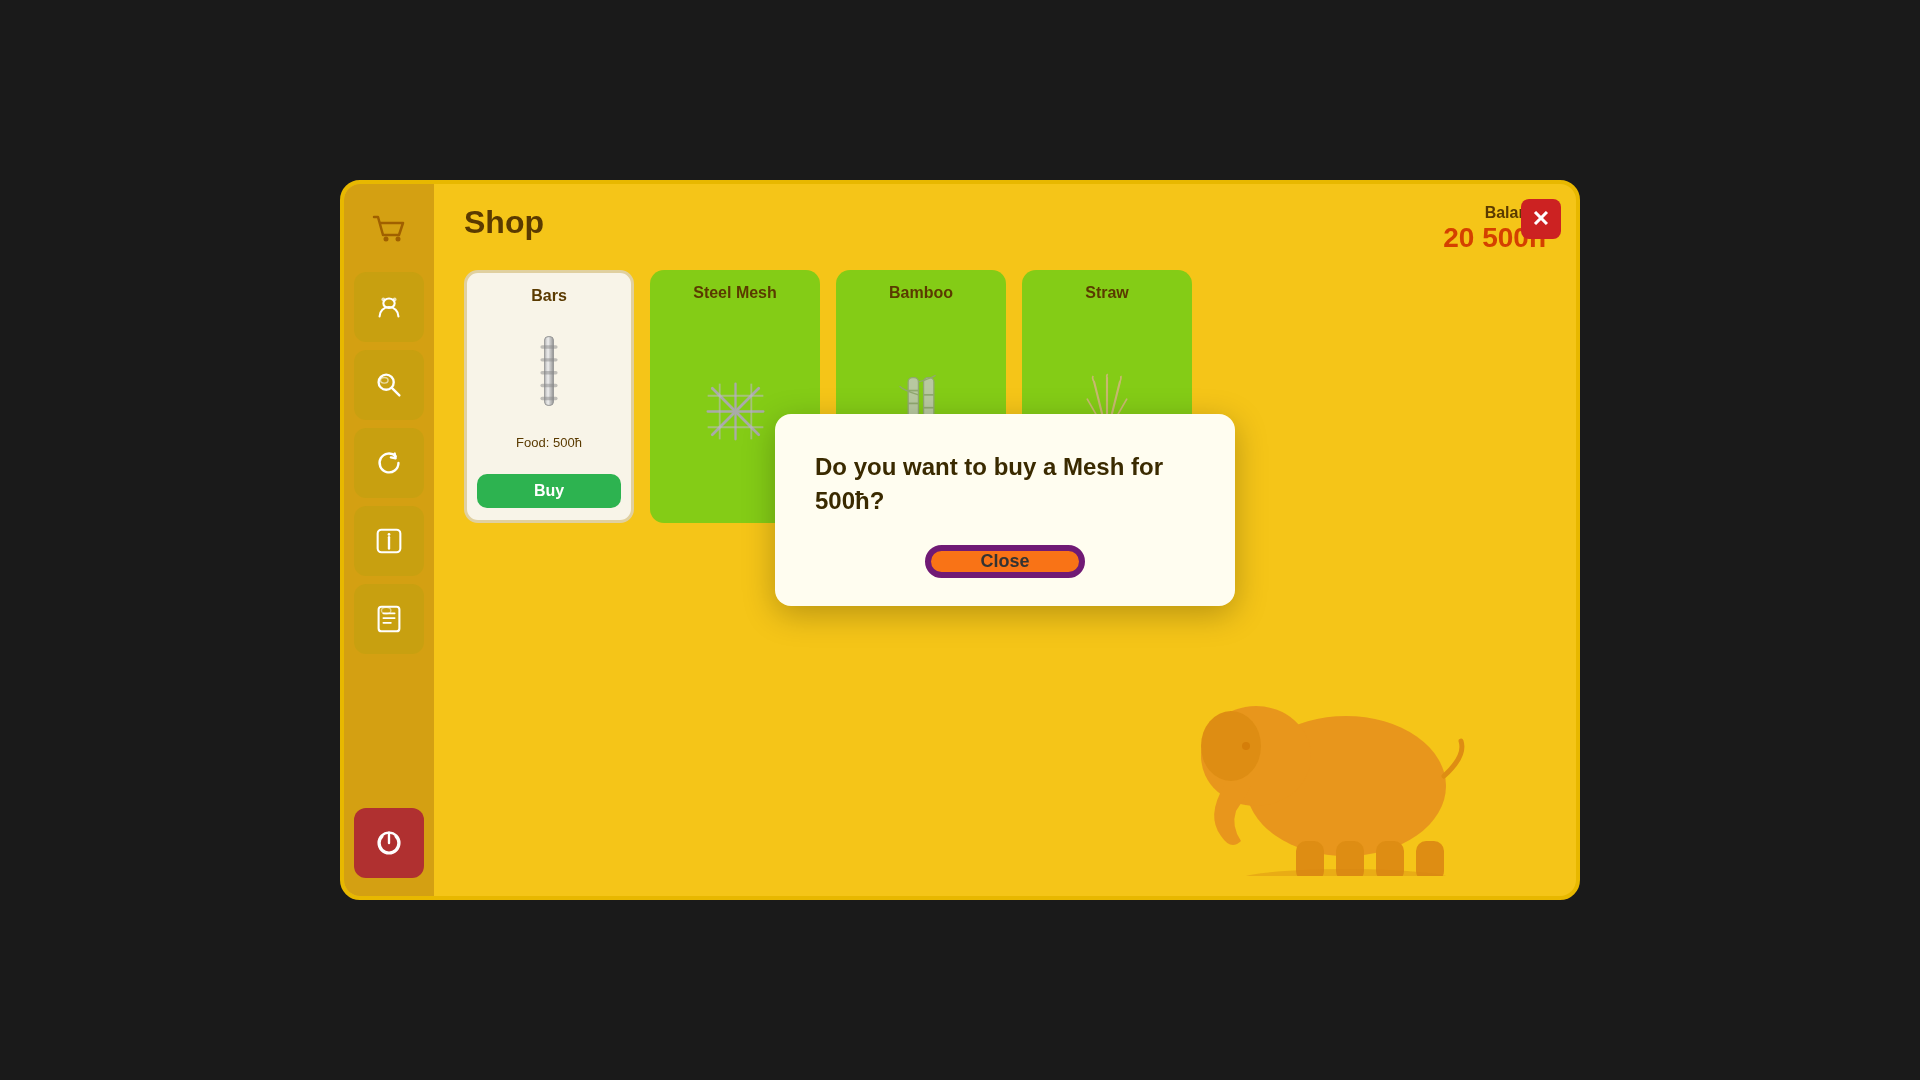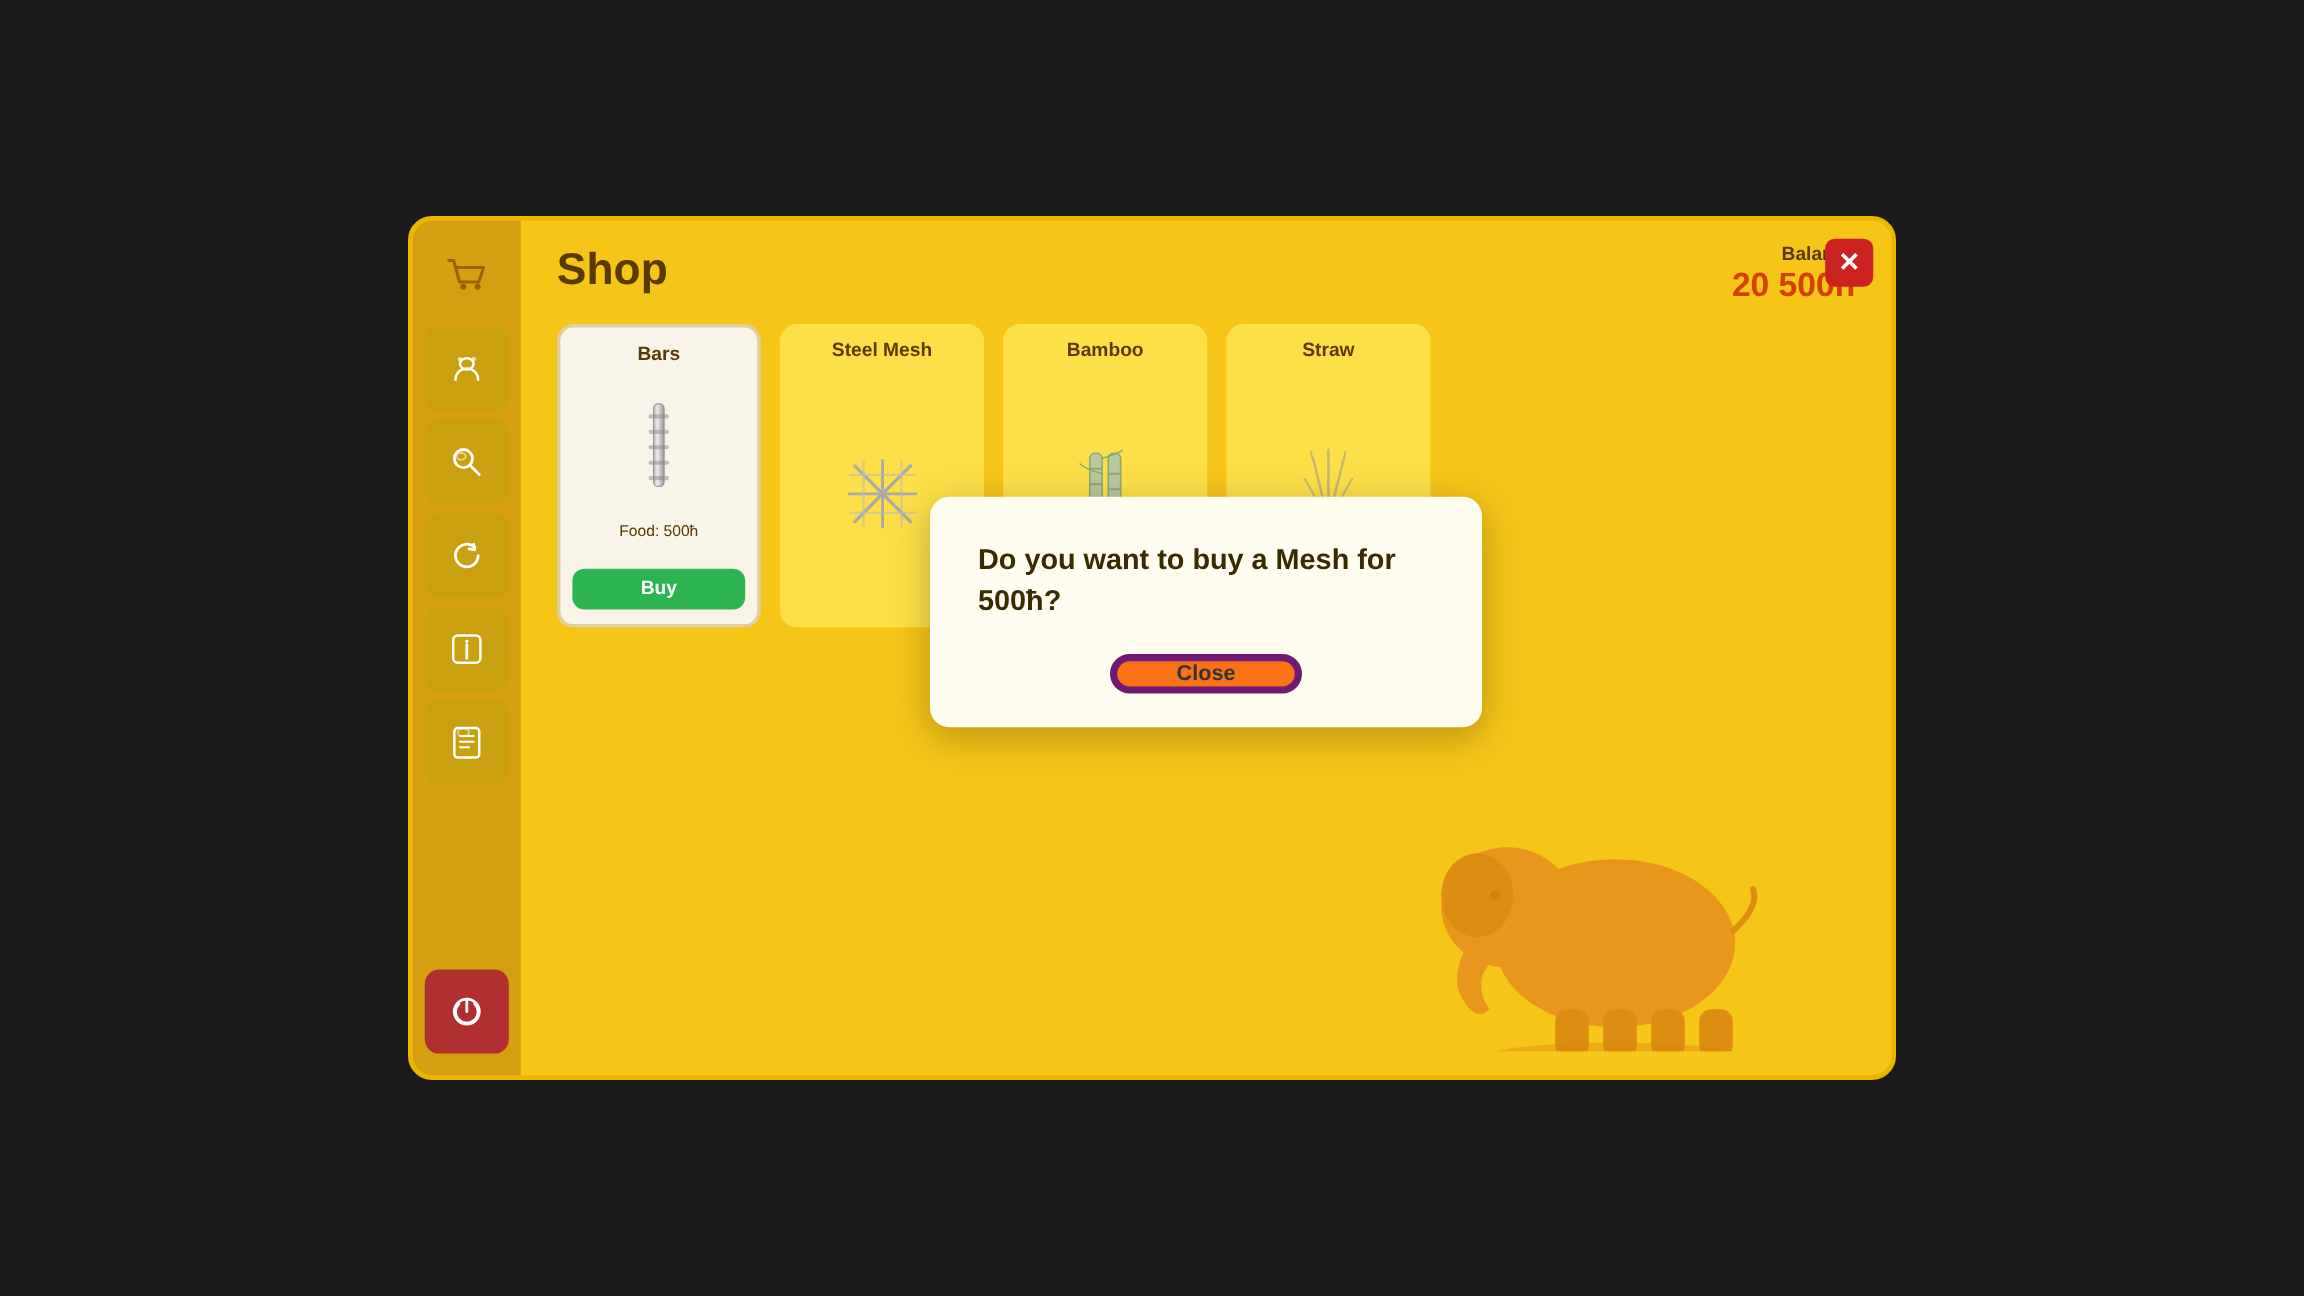--- a/index.html
+++ b/index.html
@@ -90,21 +90,21 @@
 
     
     .shop-header {
       display: flex;
       justify-content: space-between;
       align-items: flex-start;
       margin-bottom: 16px;
     }
 
     .shop-title {
-      font-size: 37px;
+      font-size: 32px;
       font-weight: bold;
       color: #5a3a00;
     }
 
     .balance-area {
       text-align: right;
     }
 
     .balance-label {
       font-size: 16px;
@@ -142,21 +142,21 @@
     .items-grid {
       display: flex;
       gap: 16px;
       flex-wrap: nowrap;
       overflow: hidden;
     }
 
     .item-card {
       width: 170px;
       min-height: 220px;
-      background: #fde047;
+      background: #84cc16;
       border-radius: 14px;
       display: flex;
       flex-direction: column;
       align-items: center;
       padding: 14px 10px 12px;
       position: relative;
     }
 
     .item-card.selected {
       background: #f8f4e8;

